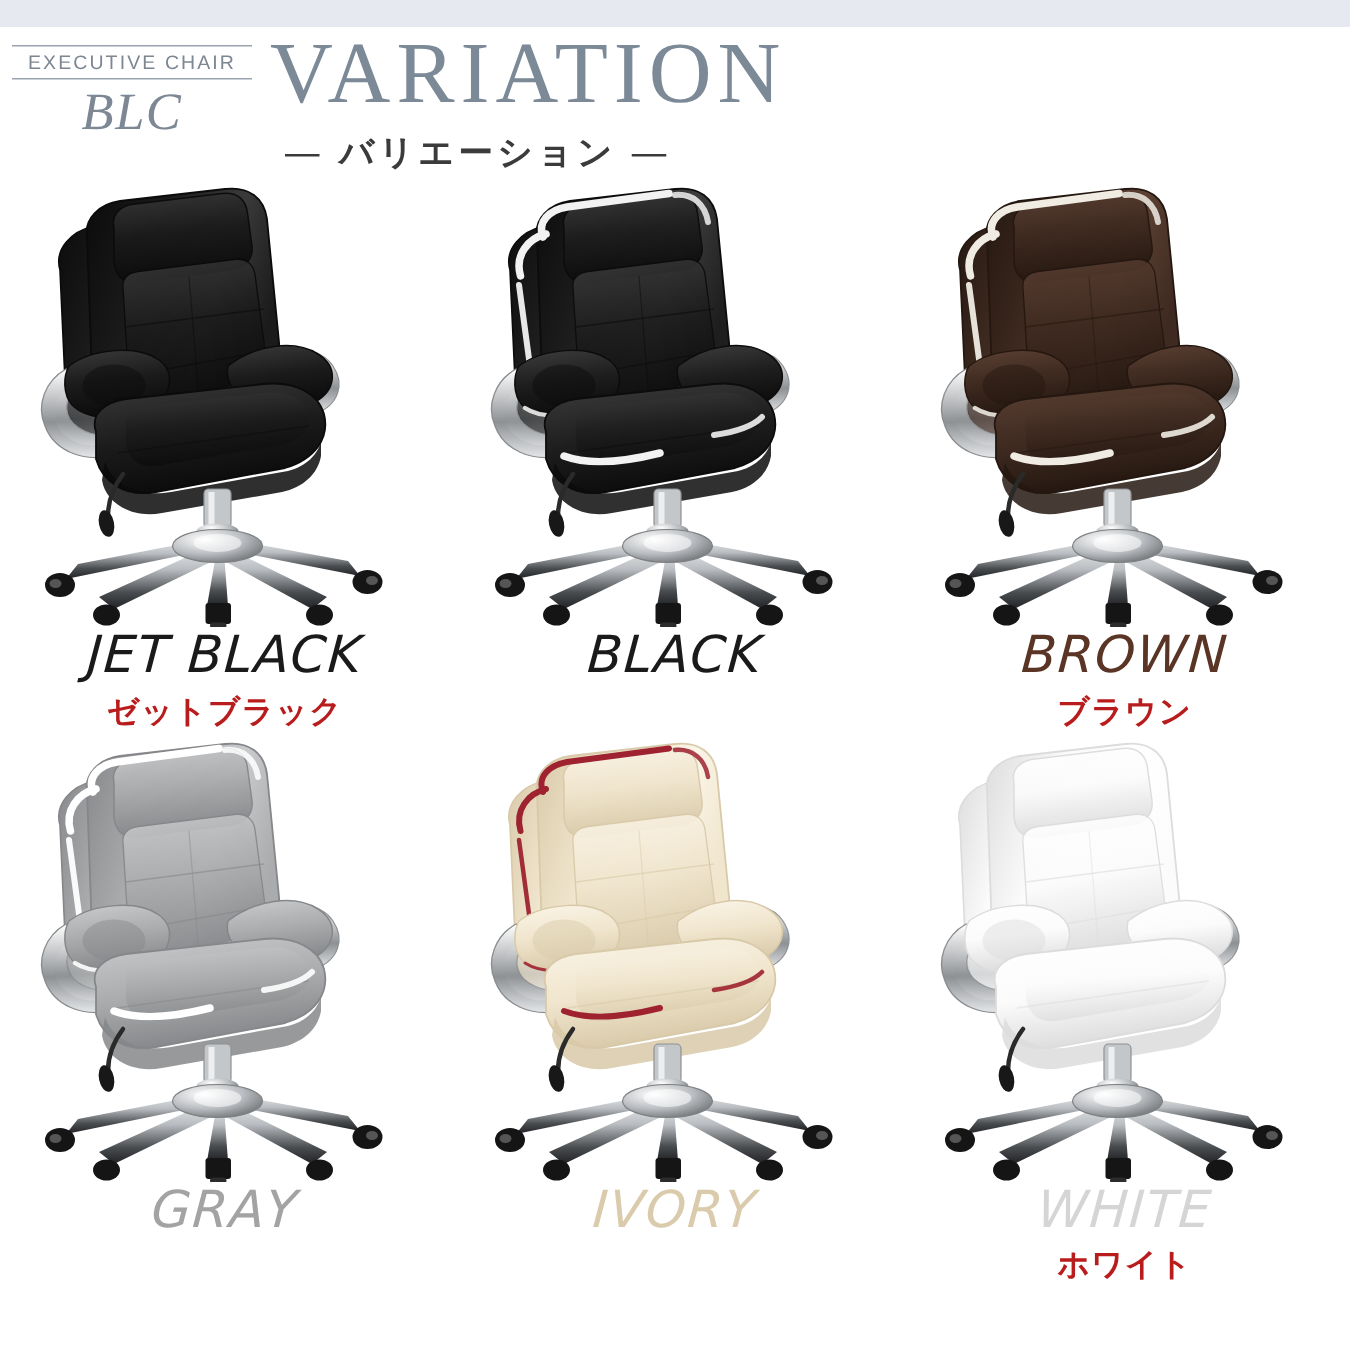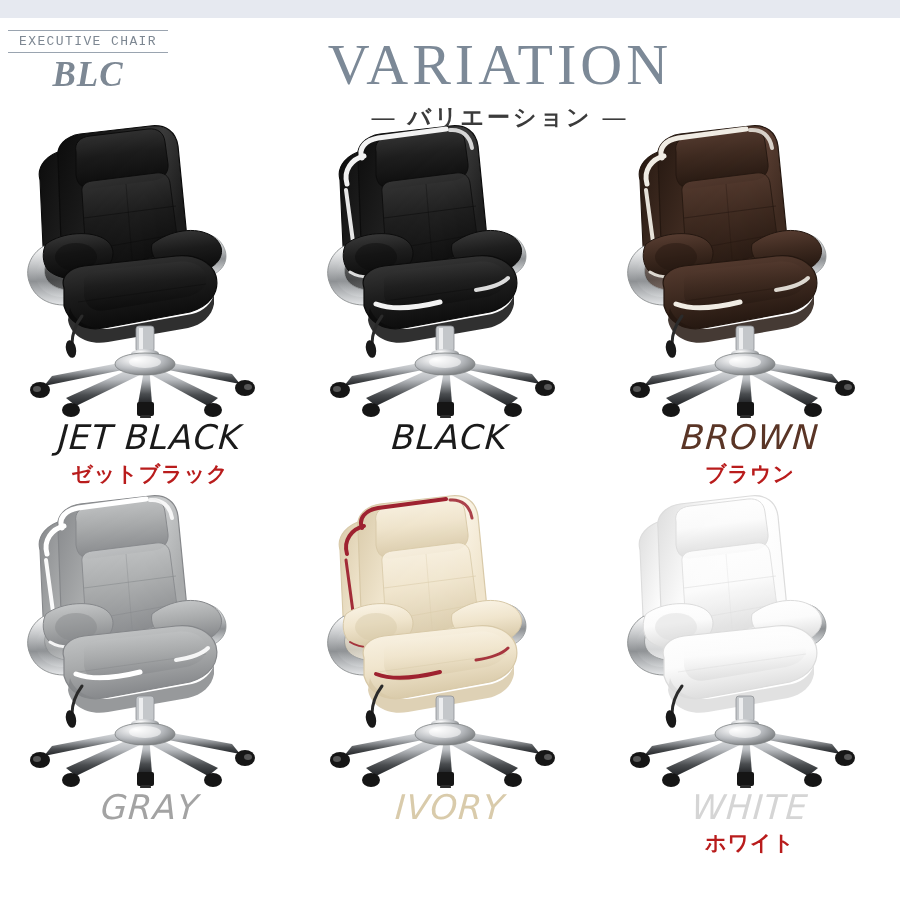--- a/index.html
+++ b/index.html
@@ -10,32 +10,32 @@
   }
   .page{position:absolute;inset:0;background:#fff;}
 
   
   .top-band{position:absolute;left:0;top:0;width:900px;height:18px;background:#e6e9f0;}
 
   
   .logo{position:absolute;left:8px;top:30px;width:160px;text-align:center;}
   .logo .rule{height:1px;background:#9aa4b0;width:100%;}
   .logo .lbl{
-    font-family:Liberation Mono, monospace;
+    font-family:Liberation Sans, sans-serif;
     font-size:13px;letter-spacing:1.4px;color:#7d8792;
     padding:3px 0 3px 0;white-space:nowrap;
   }
   .logo .blc{
     font-family:"Liberation Serif","DejaVu Serif",serif;
-    font-style:italic;font-weight:700;font-size:35px;color:#7d8894;
+    font-style:italic;font-weight:400;font-size:35px;color:#7d8894;
     letter-spacing:1px;line-height:1.05;padding-top:4px;
   }
 
   
-  .header{position:absolute;left:180px;top:36px;width:640px;text-align:center;}
+  .header{position:absolute;left:180px;top:20px;width:640px;}
   .header .title{
     font-family:"Liberation Serif","DejaVu Serif",serif;
     font-size:58px;line-height:1;color:#7c8997;letter-spacing:4px;
     font-weight:400;
   }
   .header .subtitle{
     margin-top:8px;font-size:23px;color:#3b3b3b;font-weight:700;
     letter-spacing:3px;
   }
   .header .subtitle .dash{color:#3b3b3b;font-weight:400;padding:0 10px;}

